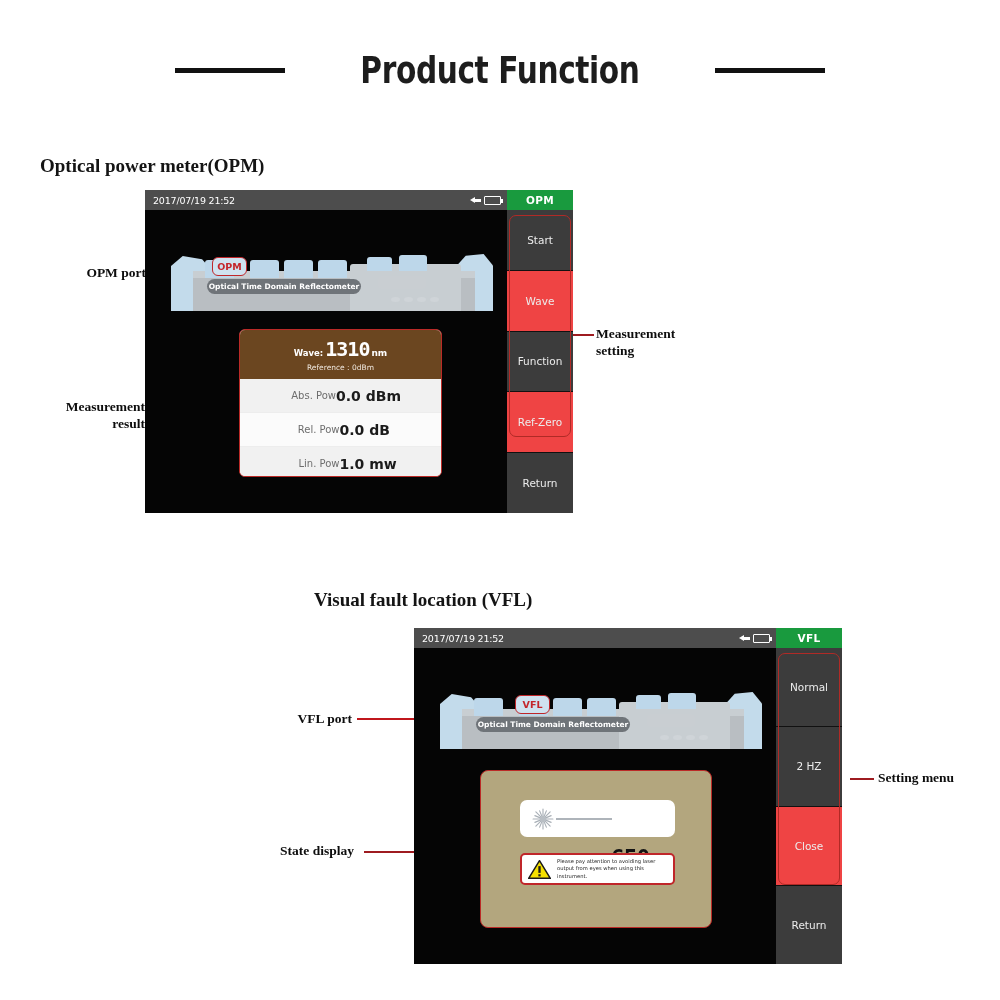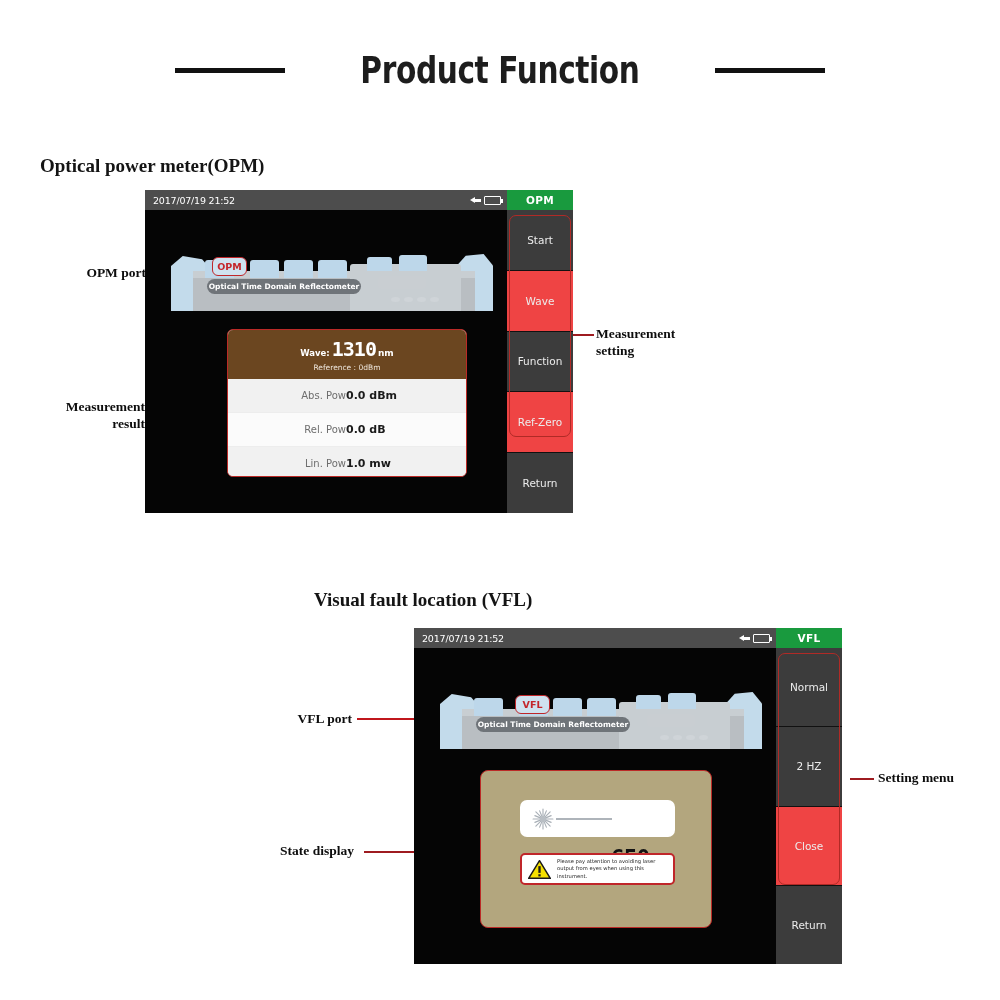--- a/index.html
+++ b/index.html
@@ -297,21 +297,21 @@
   .meas-key {
     font-family: "DejaVu Sans", sans-serif;
     font-size: 10px;
     color: #6d6d6d;
     min-width: 56px;
     text-align: right;
   }
   .meas-val {
     font-family: "DejaVu Sans", sans-serif;
     font-weight: bold;
-    font-size: 11px;
+    font-size: 14px;
     color: #1b1b1b;
     min-width: 58px;
     text-align: left;
   }
 
   
   .vfl-panel {
     position: absolute;
     background: #b3a67e;
     border: 1.6px solid #bb2a27;
@@ -423,21 +423,21 @@
     <div class="dev-dot" style="left:220px; top:51px; width:9px; height:5px;"></div>
     <div class="dev-dot" style="left:233px; top:51px; width:9px; height:5px;"></div>
     <div class="dev-dot" style="left:246px; top:51px; width:9px; height:5px;"></div>
     <div class="dev-dot" style="left:259px; top:51px; width:9px; height:5px;"></div>
 
     <div class="dev-label" style="left:36px; top:33px; width:154px; height:15px; font-size:7.5px;">Optical Time Domain Reflectometer</div>
 
     <div class="port-badge" style="left:41px; top:11px; width:35px; height:19px; font-size:9.5px;">OPM</div>
   </div>
 
-  <div class="meas-panel" style="left:82px; top:139px; width:240px; height:148px;">
+  <div class="meas-panel" style="left:94px; top:139px; width:203px; height:148px;">
     <div class="meas-head">
       <div class="wave-line">
         <span class="wave-label">Wave:</span>
         <span class="wave-value">1310</span>
         <span class="wave-unit">nm</span>
       </div>
       <div class="ref-line">Reference : 0dBm</div>
     </div>
     <div class="meas-row odd">
       <span class="meas-key">Abs. Pow</span>

